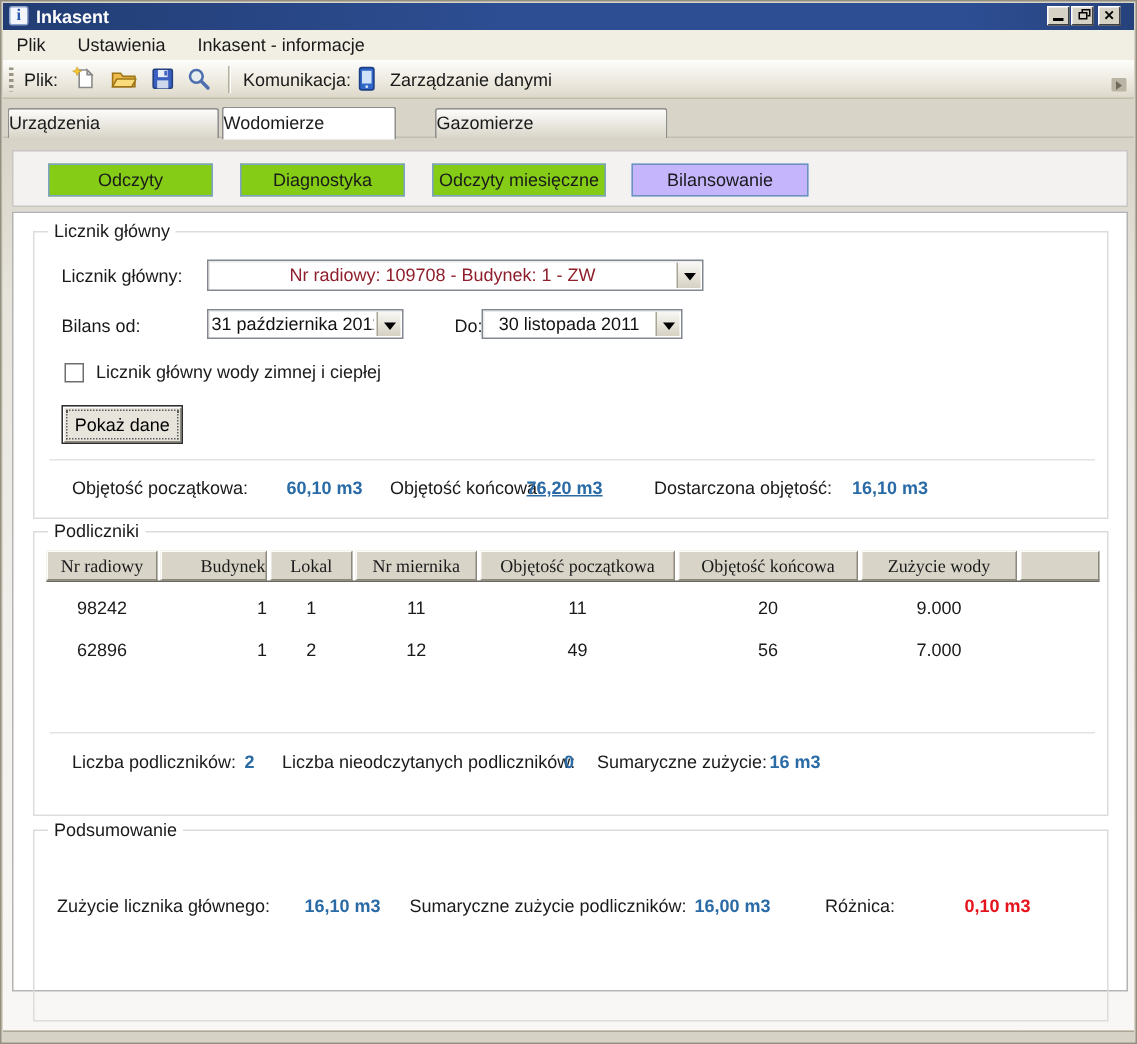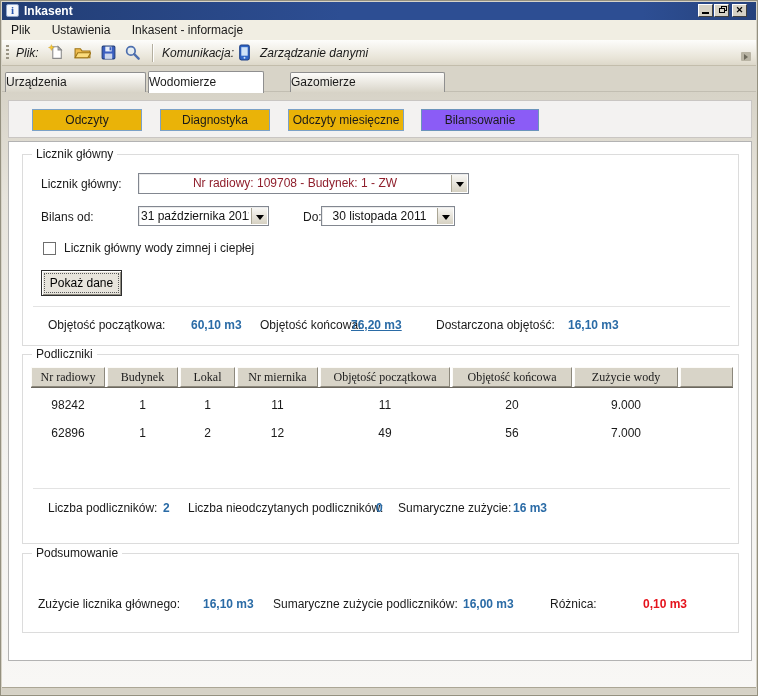--- a/index.html
+++ b/index.html
@@ -25,21 +25,21 @@
 
   
   .menubar { position:absolute; left:1px; top:19px; width:754px; height:20px; background:#f1eee3; }
   .menu-item { display:inline-block; padding:0 9px; line-height:20px; cursor:default; }
 
   
   .toolbar { position:absolute; left:1px; top:39px; width:754px; height:26px;
     background:linear-gradient(#fdfdfb,#e9e5d9 70%,#ddd8ca); border-bottom:1px solid #c3bdac; }
   .grip { position:absolute; left:4px; top:5px; width:3px; height:16px;
     background:repeating-linear-gradient(#9a9585 0 2px, transparent 2px 4px); }
-  .tb-label { position:absolute; top:6px;font-style:italic; }
+  .tb-label { position:absolute; top:6px; }
   .tb-file-label { left:14px; }
   .tb-comm-label { left:160px; }
   .tb-manage-label { left:258px; }
   .tb-btn { position:absolute; top:4px; width:19px; height:19px; }
   .tb-btn svg { width:17px; height:17px; }
   .tb-new { left:46px; } .tb-open { left:72px; } .tb-save { left:98px; } .tb-search { left:122px; }
   .tb-sep { position:absolute; left:150px; top:4px; width:1px; height:18px; background:#b4af9f; box-shadow:1px 0 0 #ffffff; }
   .tb-pda { left:234px; }
   .tb-overflow { position:absolute; right:5px; bottom:4px; width:10px; height:9px; background:#b9b4a4; border-radius:1px; }
   .tb-overflow::after { content:""; position:absolute; left:3px; top:2px; border-left:4px solid #6e6a5c; border-top:3px solid transparent; border-bottom:3px solid transparent; }
@@ -50,33 +50,33 @@
   .tab { position:absolute; top:1px; height:20px; background:linear-gradient(#fdfcfa,#d9d5c9);
     border:1px solid #8f8f8f; border-bottom:none; border-radius:2px 2px 0 0; text-align:left; line-height:18px; z-index:1; }
   .tab.active { top:0; height:22px; background:#ffffff; z-index:3; line-height:20px; }
   .tab-1 { left:3px; width:141px; } .tab-2 { left:146px; width:116px; } .tab-3 { left:288px; width:155px; }
 
   
   .page { position:absolute; left:1px; top:91px; width:754px; height:597px;
     background:linear-gradient(180deg,#d7d3c7 0%,#e7e4dc 18%,#f3f2ef 62%,#f8f7f5 100%); }
 
   .substrip { position:absolute; left:6px; top:8px; width:744px; height:38px; background:#f3f2f1; border:1px solid #c9c6c3; }
-  .sbtn { position:absolute; top:8px; height:22px; background:#eab308; border:1px solid #7ba1c7;
+  .sbtn { position:absolute; top:8px; height:22px; background:#84cc16; border:1px solid #7ba1c7;
     text-align:center; line-height:20px; cursor:default; }
-  .sbtn.active { background:#8b5cf6; border-color:#6b94bb; }
+  .sbtn.active { background:#c4b5fd; border-color:#6b94bb; }
   .sbtn-1 { left:23px; width:110px; } .sbtn-2 { left:151px; width:110px; }
   .sbtn-3 { left:279px; width:116px; } .sbtn-4 { left:412px; width:118px; }
 
   .panel { position:absolute; left:6px; top:49px; width:744px; height:520px; background:#ffffff; border:1px solid #b3b3b3; }
 
   .group { position:absolute; border:1px solid #dcdcdc; border-radius:0; }
   .group-title { position:absolute; top:-8px; left:9px; background:#ffffff; padding:0 4px; }
   .g1 { left:13px; top:12px; width:717px; height:192px; }
   .g2 { left:13px; top:212px; width:717px; height:190px; }
-  .g3 { left:13px; top:411px; width:717px; height:80px; }
+  .g3 { left:13px; top:411px; width:717px; height:128px; }
 
   .flabel { position:absolute; }
 
   
   .combo { position:absolute; background:#ffffff; border:1px solid #828790; box-shadow:inset 1px 1px 0 rgba(0,0,0,0.08); }
   .combo .val { position:absolute; left:2px; right:19px; top:0; bottom:0; text-align:center; overflow:hidden; white-space:nowrap; }
   .combo .dd { position:absolute; right:1px; top:1px; bottom:1px; width:16px;
     background:linear-gradient(#f8f7f4,#d6d1c2); border-left:1px solid #aaa695; }
   .combo .dd::after { content:""; position:absolute; left:4px; top:7px;
     border-left:4px solid transparent; border-right:4px solid transparent; border-top:5px solid #000; }
@@ -100,21 +100,21 @@
   .stat-value.red { color:#e5131c; }
 
   
   .thead { position:absolute; left:8px; top:12px; width:702px; display:flex; gap:2px;font-family:Liberation Serif, serif; }
   .hcell { height:20px; line-height:18px; text-align:center; background:#d8d4c8;
     border-top:1px solid #fcfbf8; border-left:1px solid #fcfbf8; border-right:1px solid #8c887c; border-bottom:1px solid #8c887c; }
   .hline { position:absolute; left:8px; top:32px; width:702px; height:1px; background:#6b675e; }
   .trow { position:absolute; left:8px; width:702px; display:flex; gap:2px; height:27px; line-height:27px; }
   .trow-1 { top:37px; } .trow-2 { top:65px; }
   .tcell { text-align:center; }
-  .c0 { width:74px; } .c1 { width:71px; } .c2 { width:55px; } .c3 { width:81px; }
+  .c0 { width:74px; } .c1 { width:71px;text-align:right; } .c2 { width:55px; } .c3 { width:81px; }
   .c4 { width:130px; } .c5 { width:120px; } .c6 { width:104px; } .c7 { width:53px; }
 
   
   .bottomstrip { position:absolute; left:1px; bottom:1px; width:754px; height:7px; background:#d6d2c6; border-top:1px solid #aba695; }
 </style>
 </head>
 <body>
 
 <div class="window">
 

